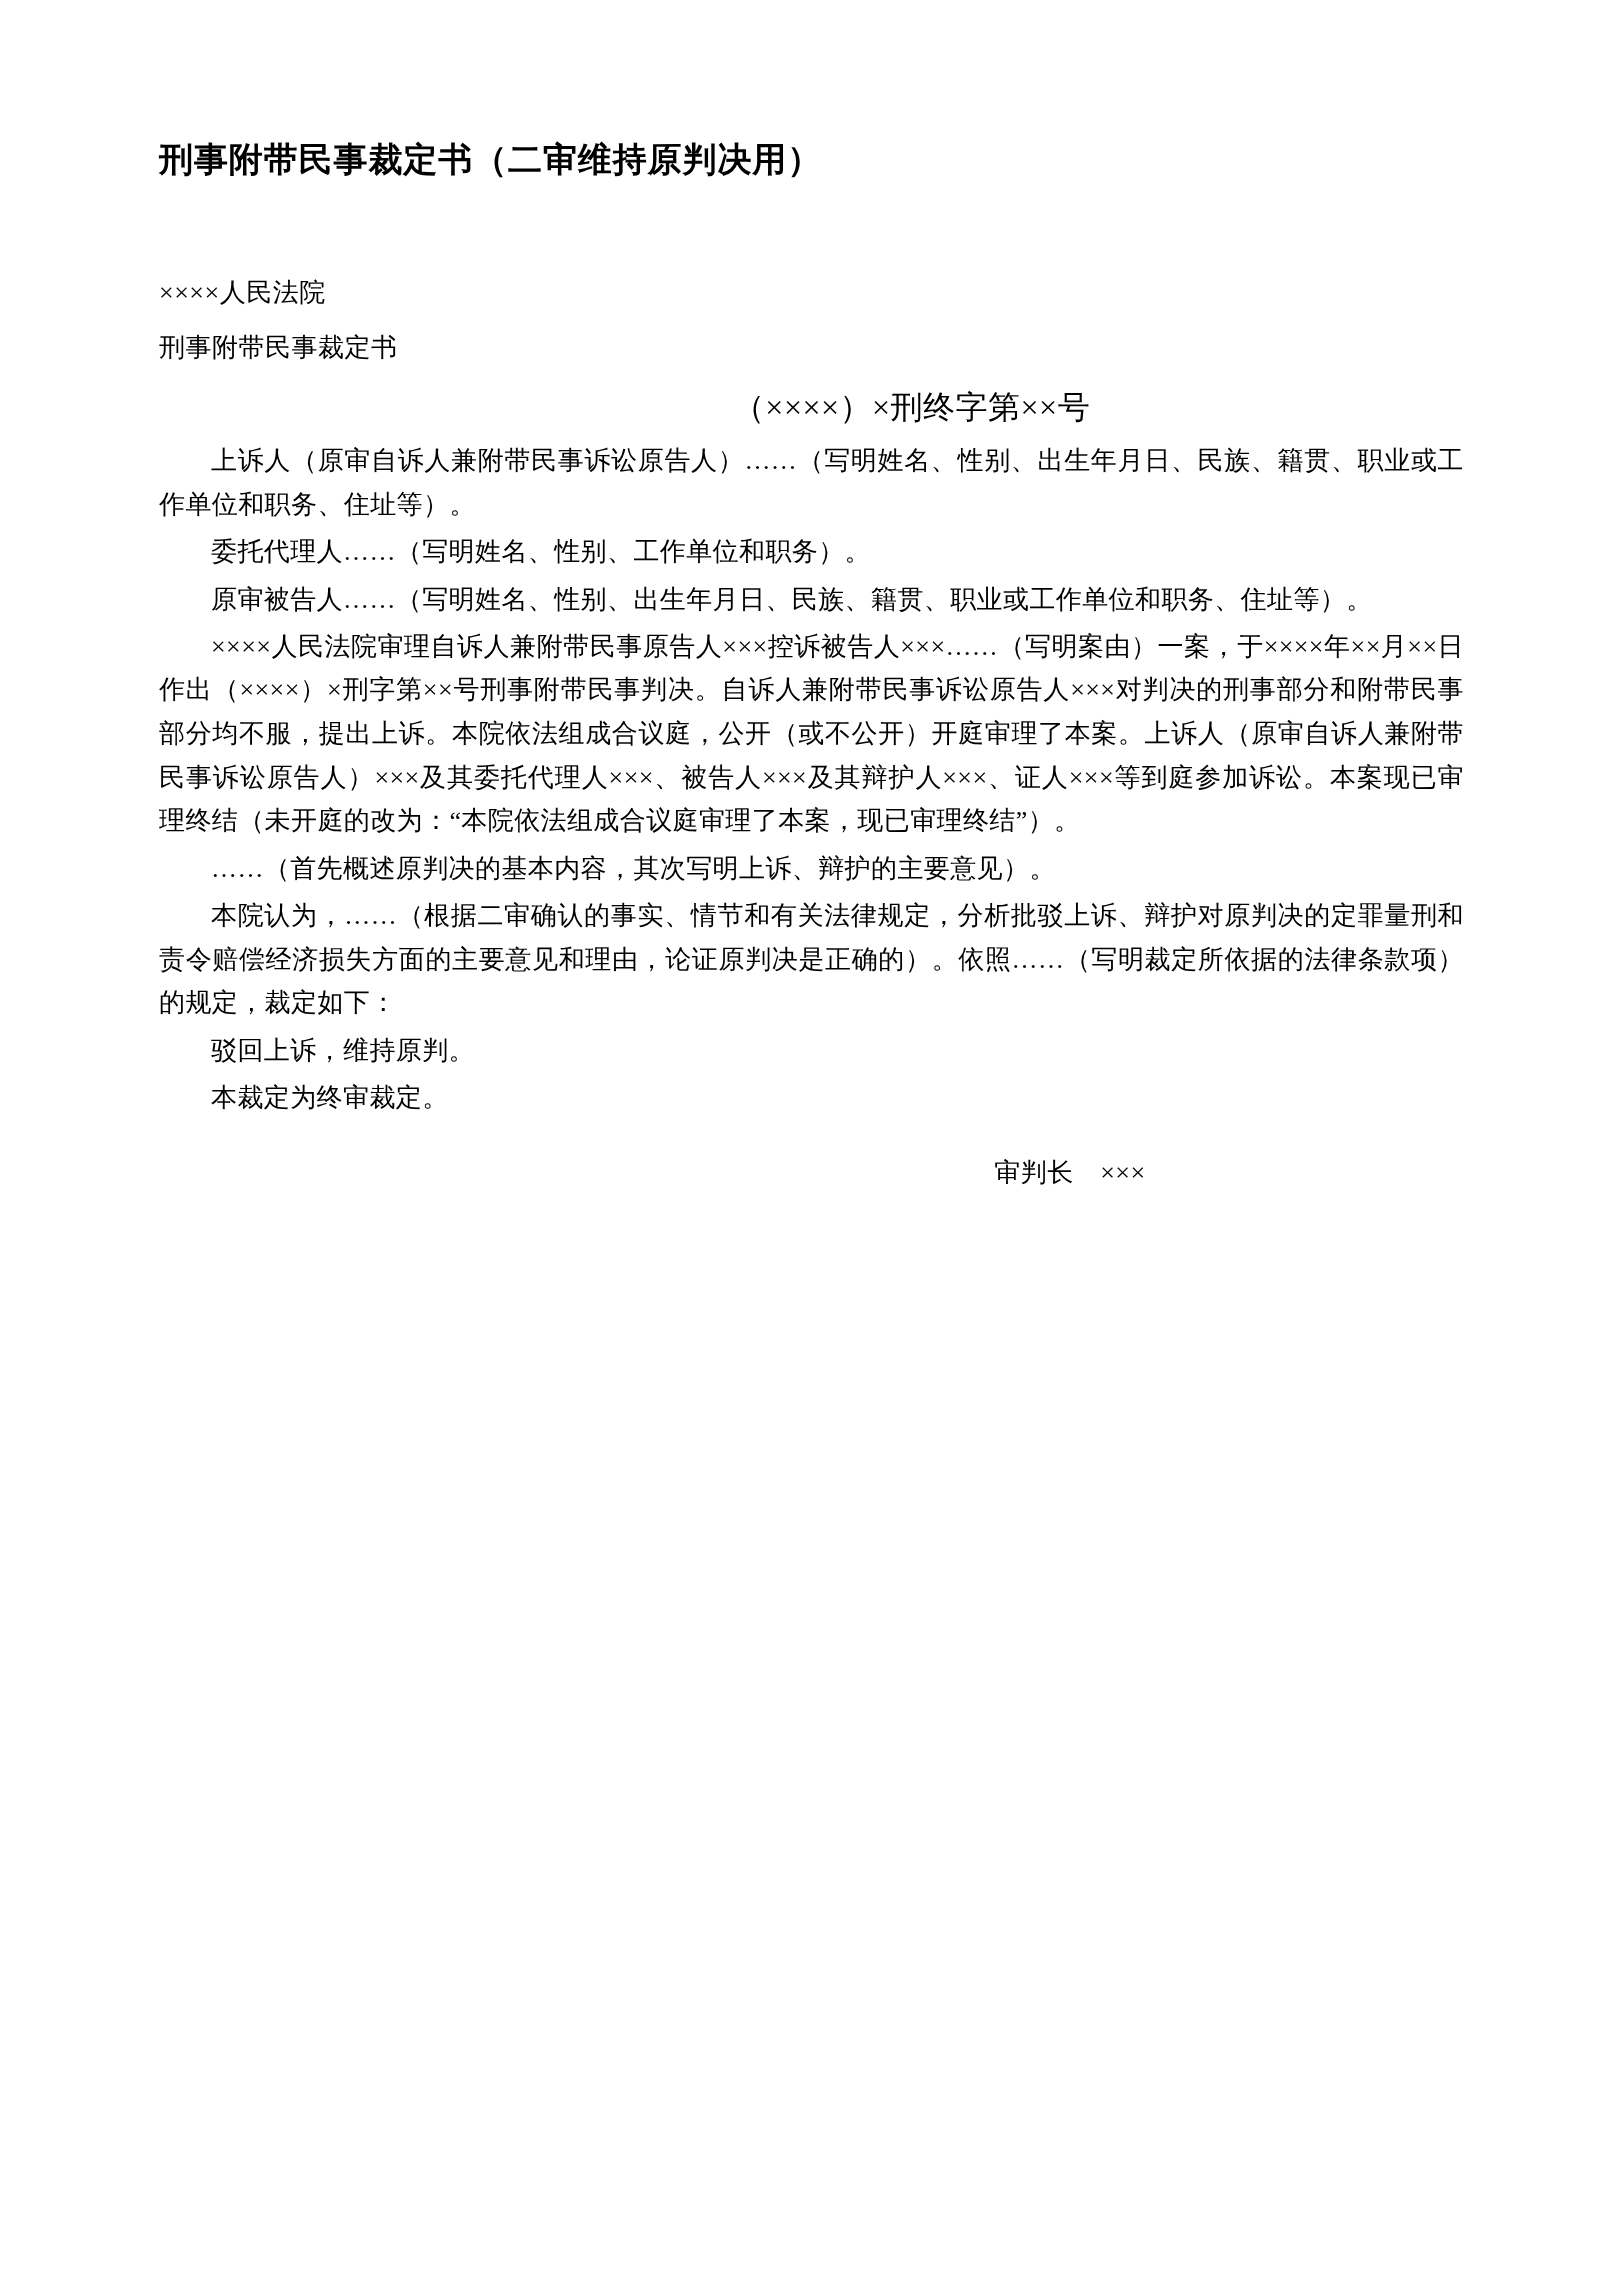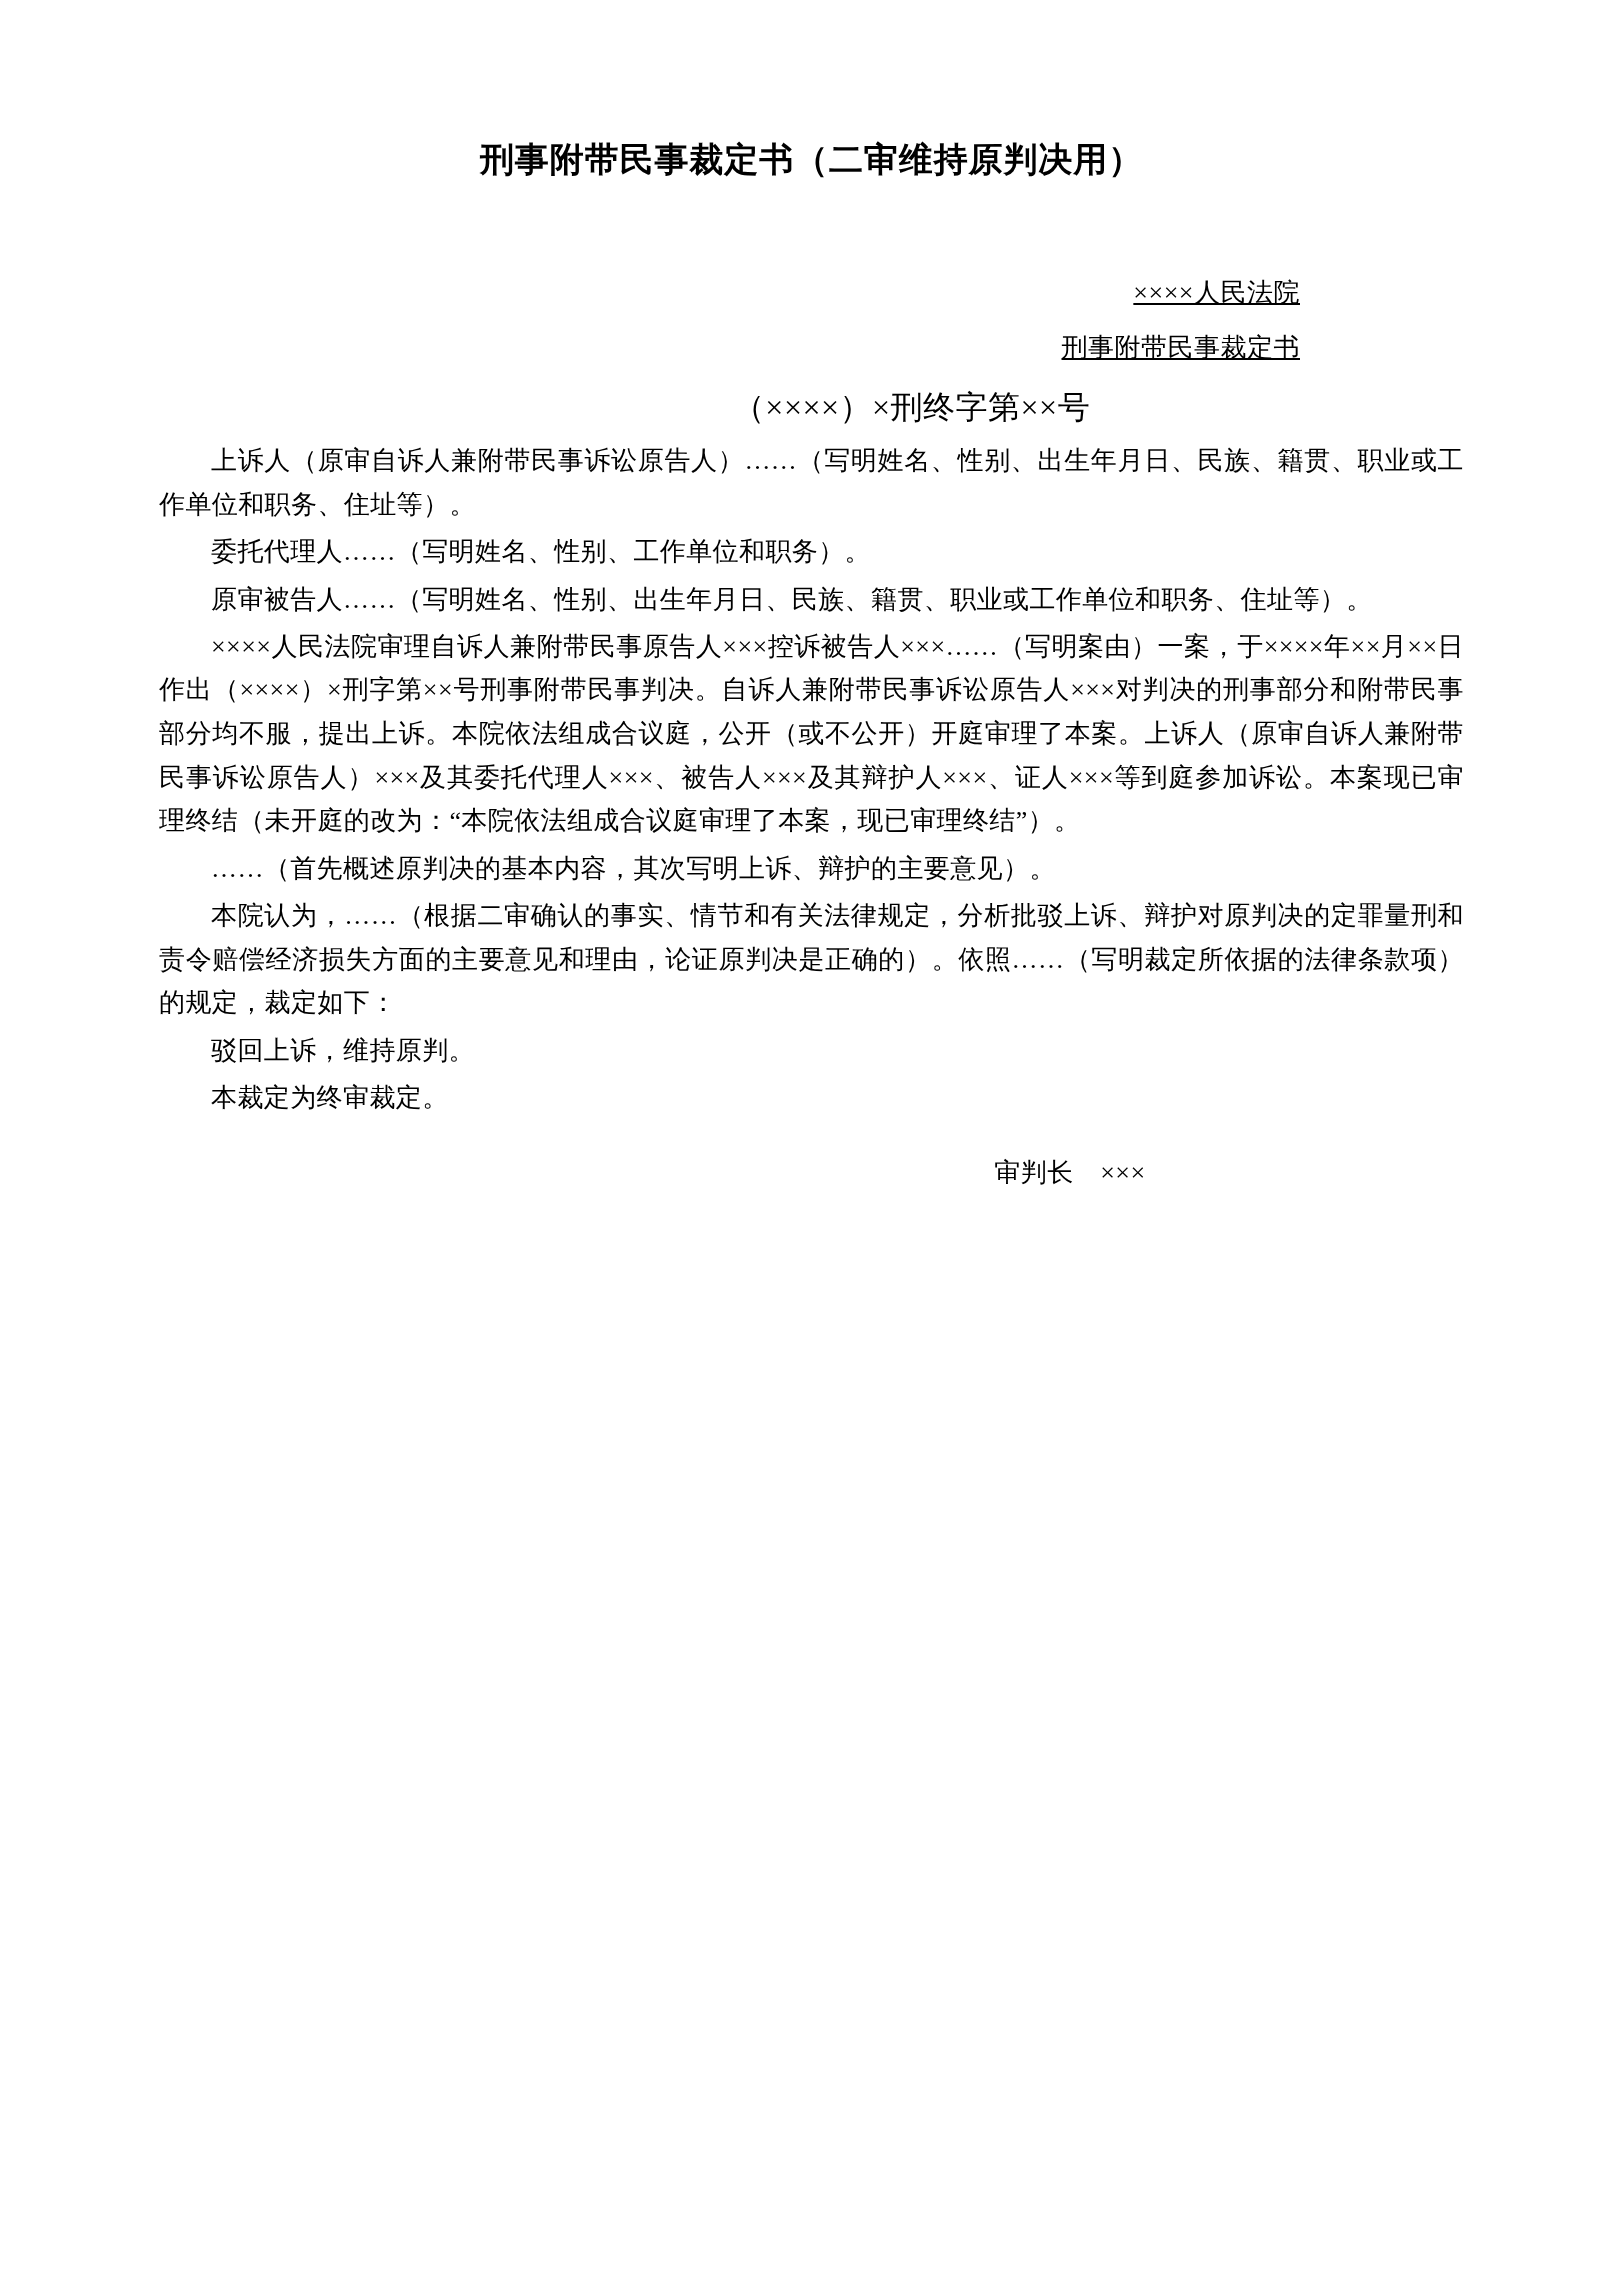--- a/index.html
+++ b/index.html
@@ -13,37 +13,36 @@
   }
   .page {
     width: 1623px;
     height: 2294px;
     position: relative;
     box-sizing: border-box;
     padding: 118px 159px 55px 159px;
     background: #ffffff;
   }
   .doc-title {
-    text-align: center;
+    text-align: left;
     font-size: 34px;
     font-weight: bold;
     letter-spacing: 0.9px;
     margin-top: 16.4px;
     margin-bottom: 0;
     line-height: 1.5;
   }
   .spacer-1 { height: 87px; }
   .center-line {
-    text-align: right;
+    text-align: left;
     font-size: 26px;
     line-height: 1.62;
     letter-spacing: 0.5px;
     margin: 0 0 12.7px 0;
     padding-right: 164px;
-    text-decoration: underline;
   }
   .case-no {
     text-align: center;
     font-size: 32px;
     line-height: 1.62;
     letter-spacing: 0.5px;
     margin: 9px 0 5.5px 0;
     padding-left: 200px;
   }
   p.body-par {

